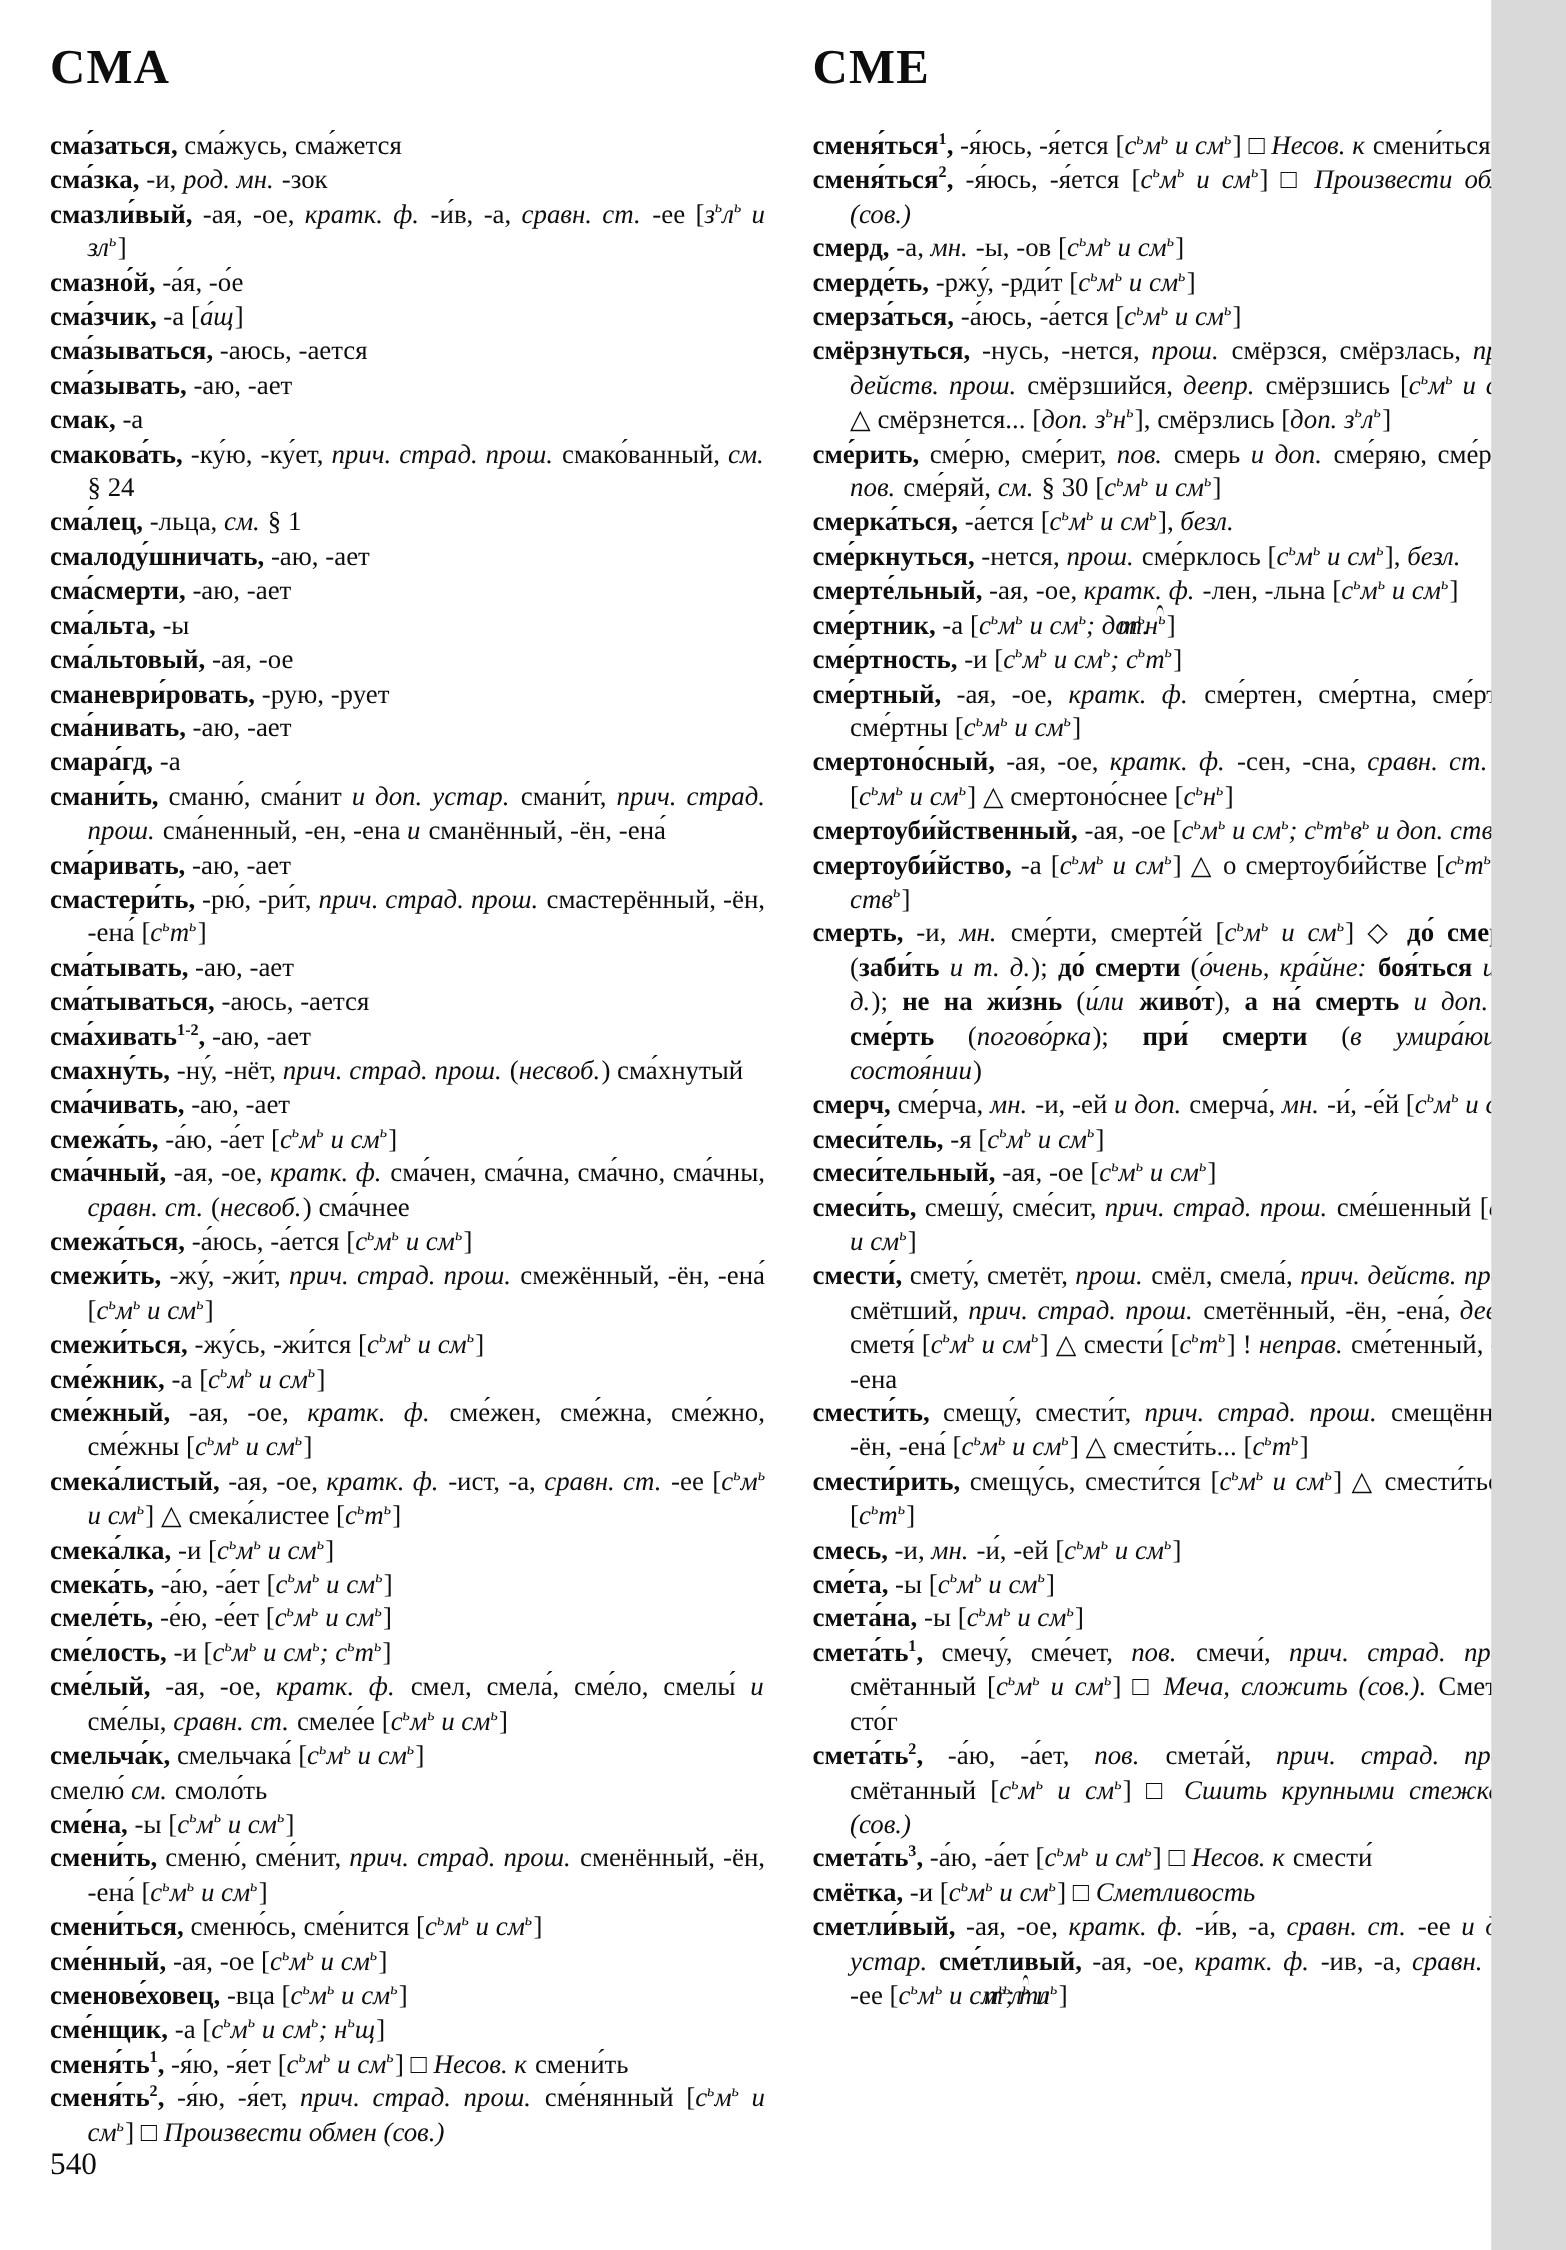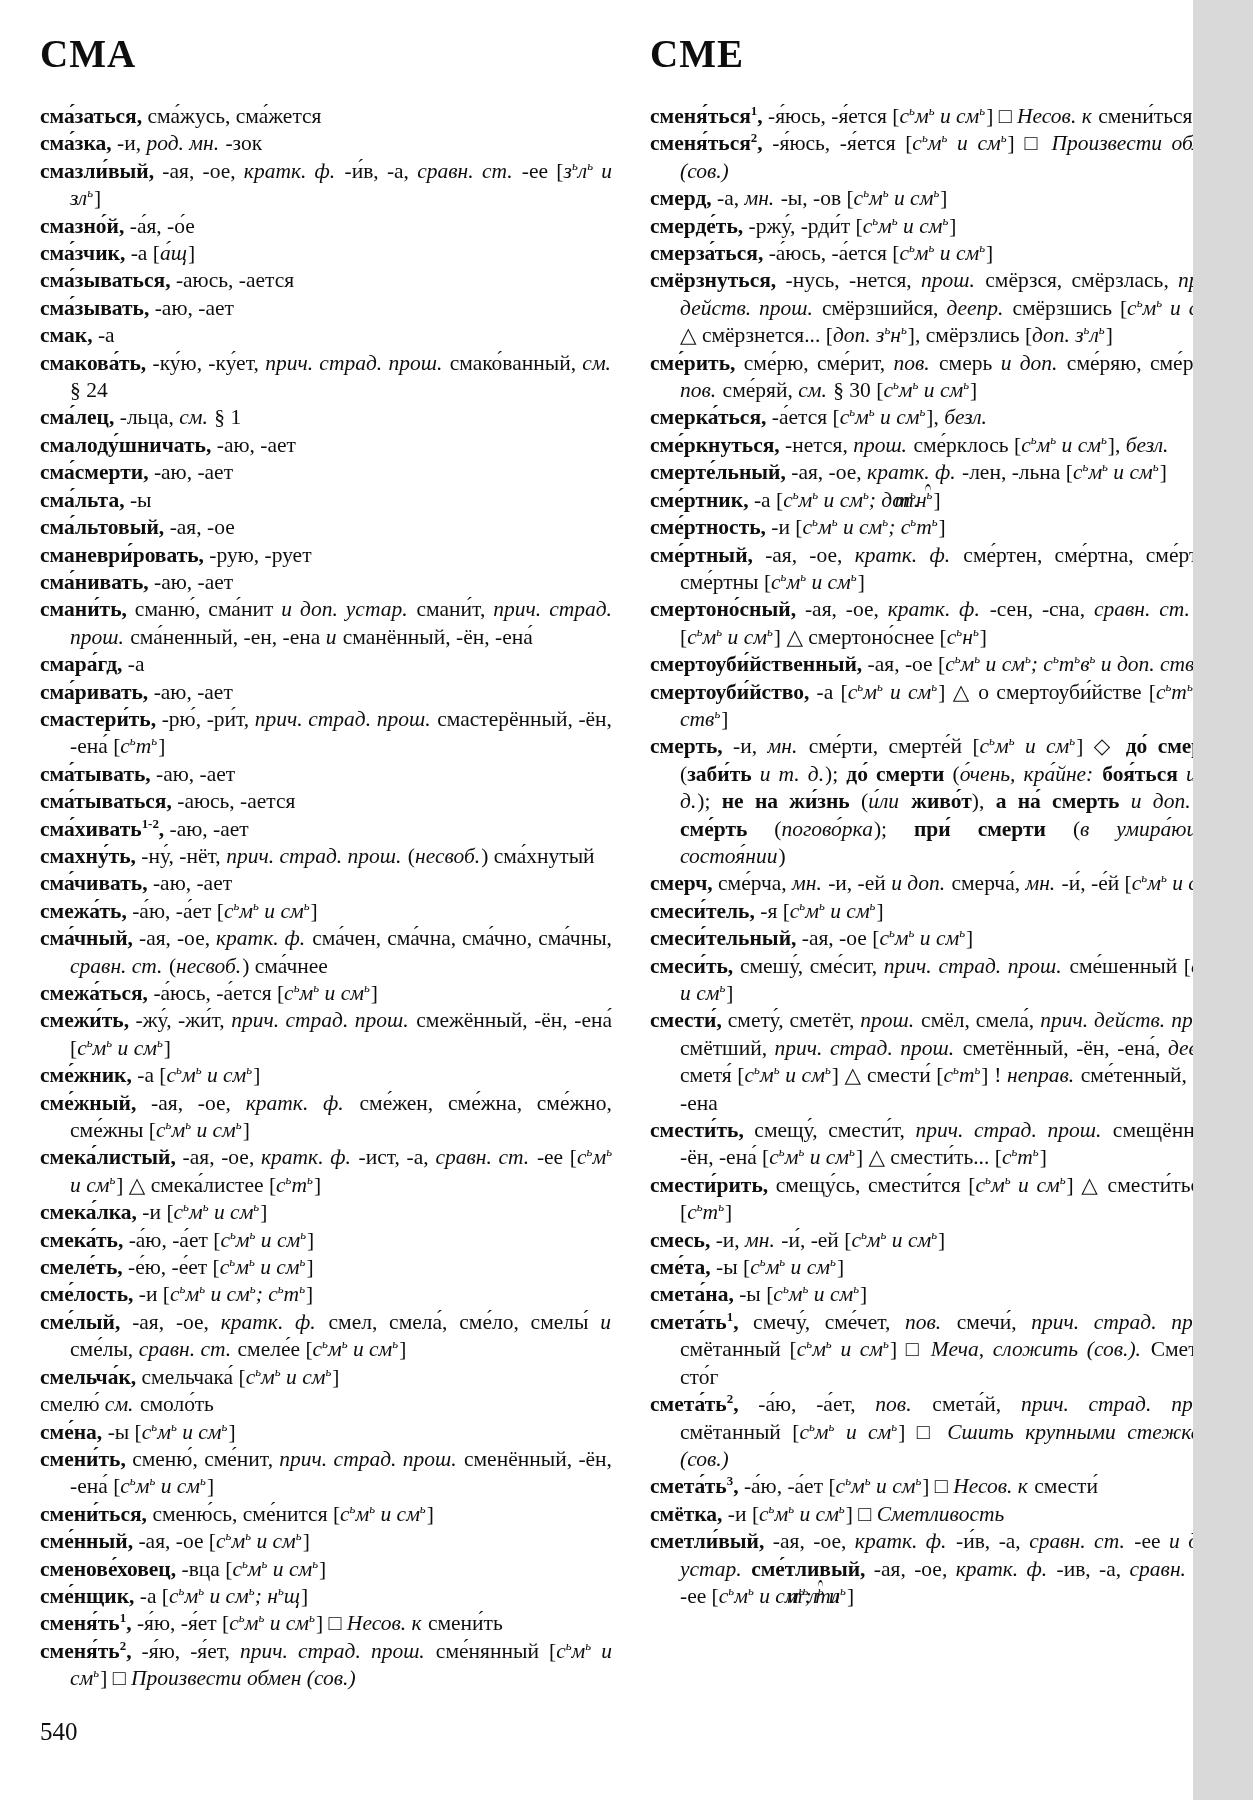--- a/index.html
+++ b/index.html
@@ -44,33 +44,34 @@
           <p class="entry"><b>сма́зывать,</b> -аю, -ает</p>
           <p class="entry"><b>смак,</b> -а</p>
           <p class="entry"><b>смакова́ть,</b> -ку́ю, -ку́ет, <i>прич. страд. прош.</i> смако́ванный, <i>см.</i> § 24</p>
           <p class="entry"><b>сма́лец,</b> -льца, <i>см.</i> § 1</p>
           <p class="entry"><b>смалоду́шничать,</b> -аю, -ает</p>
           <p class="entry"><b>сма́смерти,</b> -аю, -ает</p>
           <p class="entry"><b>сма́льта,</b> -ы</p>
           <p class="entry"><b>сма́льтовый,</b> -ая, -ое</p>
           <p class="entry"><b>сманеври́ровать,</b> -рую, -рует</p>
           <p class="entry"><b>сма́нивать,</b> -аю, -ает</p>
+          <p class="entry"><b>смара́гд,</b> -а</p>
           <p class="entry"><b>смани́ть,</b> сманю́, сма́нит <i>и доп. устар.</i> смани́т, <i>прич. страд. прош.</i> сма́ненный, -ен, -ена <i>и</i> сманённый, -ён, -ена́</p>
-          <p class="entry"><b>смара́гд,</b> -а</p>
           <p class="entry"><b>сма́ривать,</b> -аю, -ает</p>
           <p class="entry"><b>смастери́ть,</b> -рю́, -ри́т, <i>прич. страд. прош.</i> смастерённый, -ён, -ена́ [<i>с<sup>ь</sup>т<sup>ь</sup></i>]</p>
           <p class="entry"><b>сма́тывать,</b> -аю, -ает</p>
           <p class="entry"><b>сма́тываться,</b> -аюсь, -ается</p>
           <p class="entry"><b>сма́хивать<sup>1-2</sup>,</b> -аю, -ает</p>
           <p class="entry"><b>смахну́ть,</b> -ну́, -нёт, <i>прич. страд. прош.</i> (<i>несвоб.</i>) сма́хнутый</p>
           <p class="entry"><b>сма́чивать,</b> -аю, -ает</p>
           <p class="entry"><b>смежа́ть,</b> -а́ю, -а́ет [<i>с<sup>ь</sup>м<sup>ь</sup> и см<sup>ь</sup></i>]</p>
           <p class="entry"><b>сма́чный,</b> -ая, -ое, <i>кратк. ф.</i> сма́чен, сма́чна, сма́чно, сма́чны, <i>сравн. ст.</i> (<i>несвоб.</i>) сма́чнее</p>
           <p class="entry"><b>смежа́ться,</b> -а́юсь, -а́ется [<i>с<sup>ь</sup>м<sup>ь</sup> и см<sup>ь</sup></i>]</p>
           <p class="entry"><b>смежи́ть,</b> -жу́, -жи́т, <i>прич. страд. прош.</i> смежённый, -ён, -ена́ [<i>с<sup>ь</sup>м<sup>ь</sup> и см<sup>ь</sup></i>]</p>
+          <p class="entry"><b>смежи́ться,</b> -жу́сь, -жи́тся [<i>с<sup>ь</sup>м<sup>ь</sup> и см<sup>ь</sup></i>]</p>
           <p class="entry"><b>сме́жник,</b> -а [<i>с<sup>ь</sup>м<sup>ь</sup> и см<sup>ь</sup></i>]</p>
           <p class="entry"><b>сме́жный,</b> -ая, -ое, <i>кратк. ф.</i> сме́жен, сме́жна, сме́жно, сме́жны [<i>с<sup>ь</sup>м<sup>ь</sup> и см<sup>ь</sup></i>]</p>
           <p class="entry"><b>смека́листый,</b> -ая, -ое, <i>кратк. ф.</i> -ист, -а, <i>сравн. ст.</i> -ее [<i>с<sup>ь</sup>м<sup>ь</sup> и см<sup>ь</sup></i>] △ смека́листее [<i>с<sup>ь</sup>т<sup>ь</sup></i>]</p>
           <p class="entry"><b>смека́лка,</b> -и [<i>с<sup>ь</sup>м<sup>ь</sup> и см<sup>ь</sup></i>]</p>
           <p class="entry"><b>смека́ть,</b> -а́ю, -а́ет [<i>с<sup>ь</sup>м<sup>ь</sup> и см<sup>ь</sup></i>]</p>
           <p class="entry"><b>смеле́ть,</b> -е́ю, -е́ет [<i>с<sup>ь</sup>м<sup>ь</sup> и см<sup>ь</sup></i>]</p>
           <p class="entry"><b>сме́лость,</b> -и [<i>с<sup>ь</sup>м<sup>ь</sup> и см<sup>ь</sup>; с<sup>ь</sup>т<sup>ь</sup></i>]</p>
           <p class="entry"><b>сме́лый,</b> -ая, -ое, <i>кратк. ф.</i> смел, смела́, сме́ло, смелы́ <i>и</i> сме́лы, <i>сравн. ст.</i> смеле́е [<i>с<sup>ь</sup>м<sup>ь</sup> и см<sup>ь</sup></i>]</p>
           <p class="entry"><b>смельча́к,</b> смельчака́ [<i>с<sup>ь</sup>м<sup>ь</sup> и см<sup>ь</sup></i>]</p>
           <p class="entry">смелю́ <i>см.</i> смоло́ть</p>

